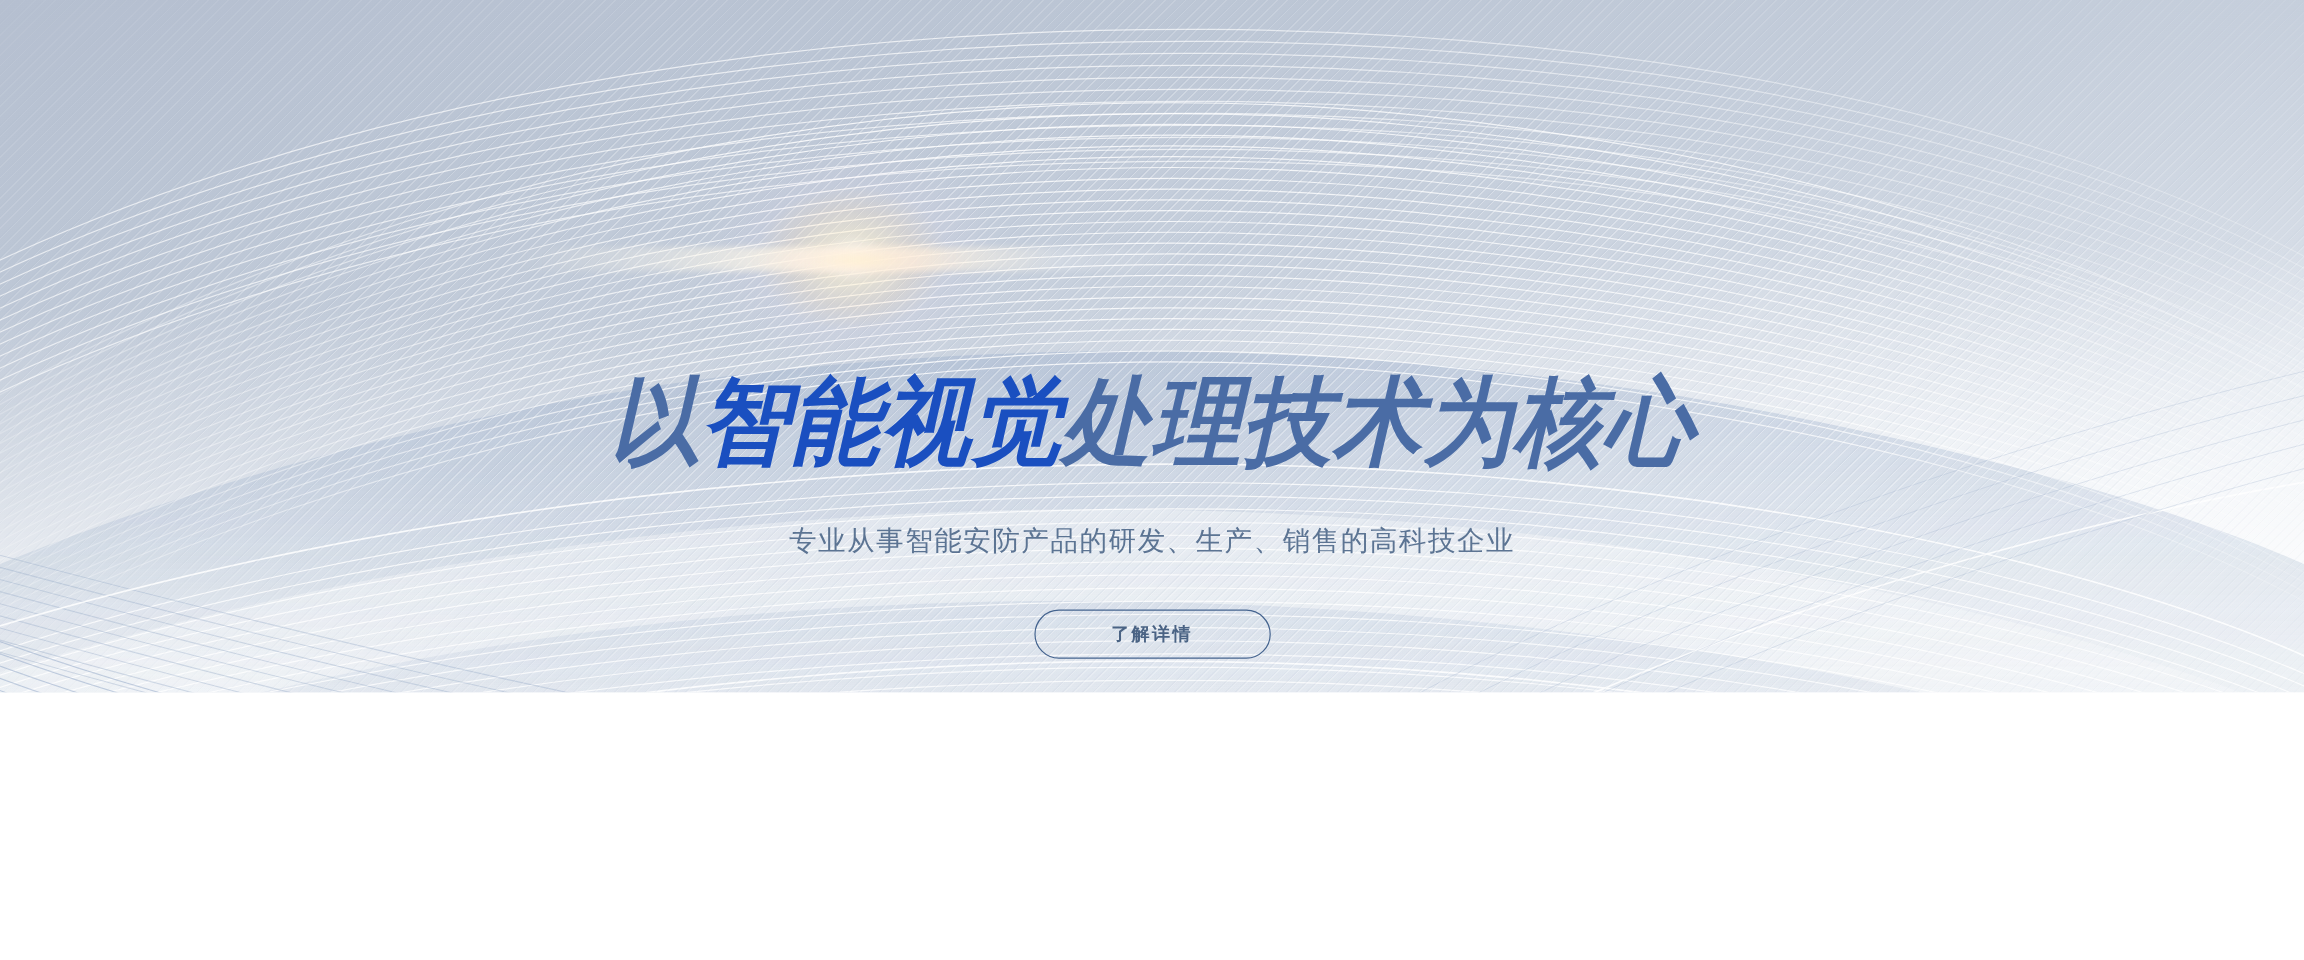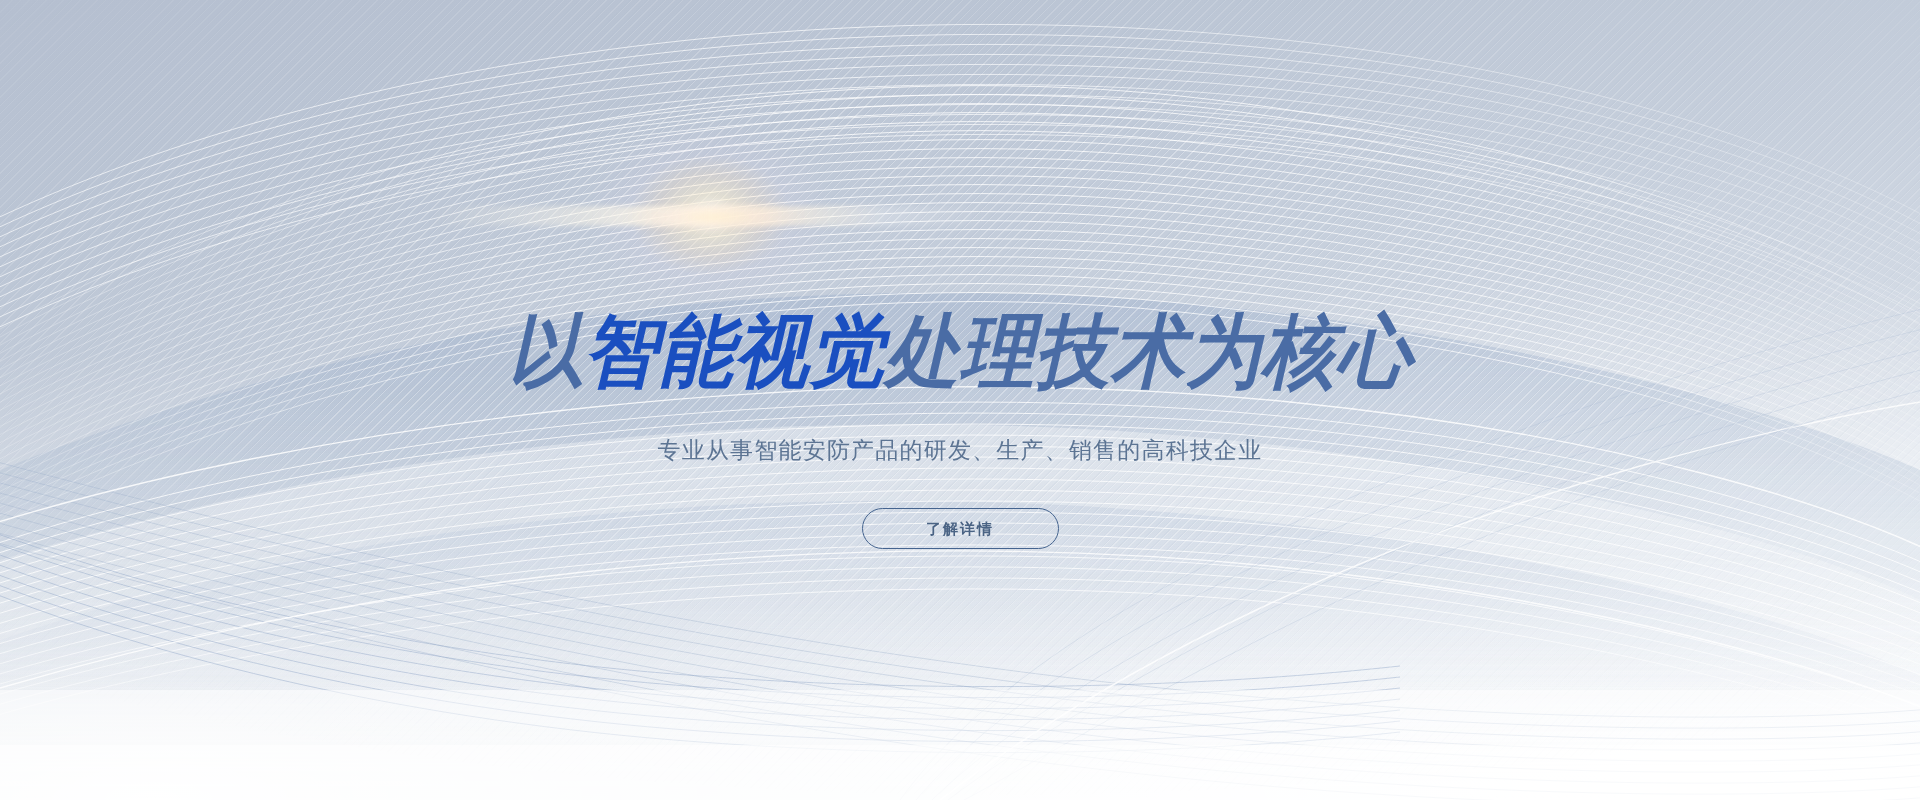--- a/index.html
+++ b/index.html
@@ -3,21 +3,21 @@
 <meta charset="utf-8">
 <style>
   html, body {
     margin: 0;
     padding: 0;
     background: #ffffff;
   }
   #hero {
     position: relative;
     width: 1920px;
-    height: 800px;
+    height: 577px;
     overflow: hidden;
     font-family: "Liberation Sans", "DejaVu Sans", sans-serif;
     
     background:
       radial-gradient(120% 100% at 88% 96%, rgba(255,255,255,0.95) 0%, rgba(255,255,255,0.55) 28%, rgba(255,255,255,0.0) 62%),
       radial-gradient(90% 80% at 8% 100%, rgba(255,255,255,0.92) 0%, rgba(255,255,255,0.35) 38%, rgba(255,255,255,0.0) 70%),
       linear-gradient(168deg, #b5bfd0 0%, #bcc6d5 22%, #c6cfdc 42%, #d5dce6 62%, #e9eef4 80%, #f8fafc 100%);
   }
 
   

